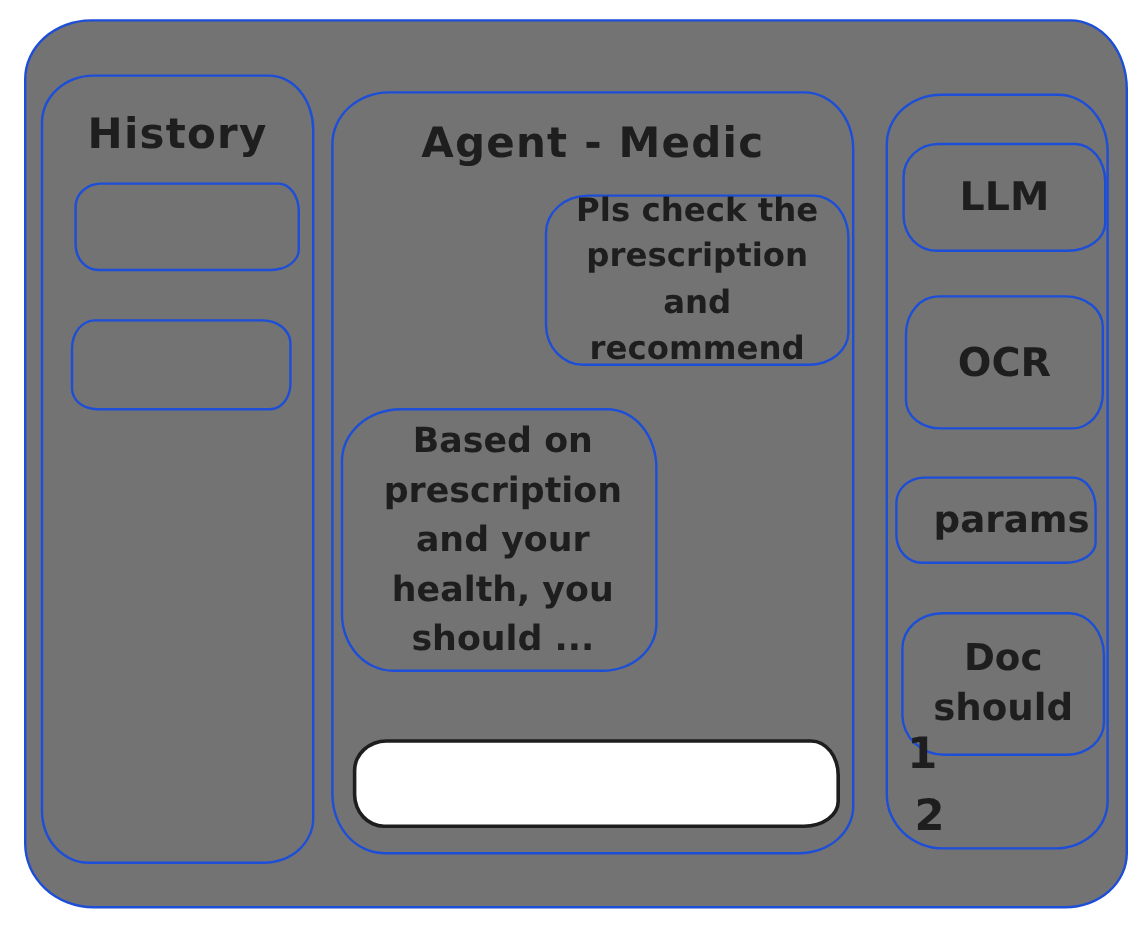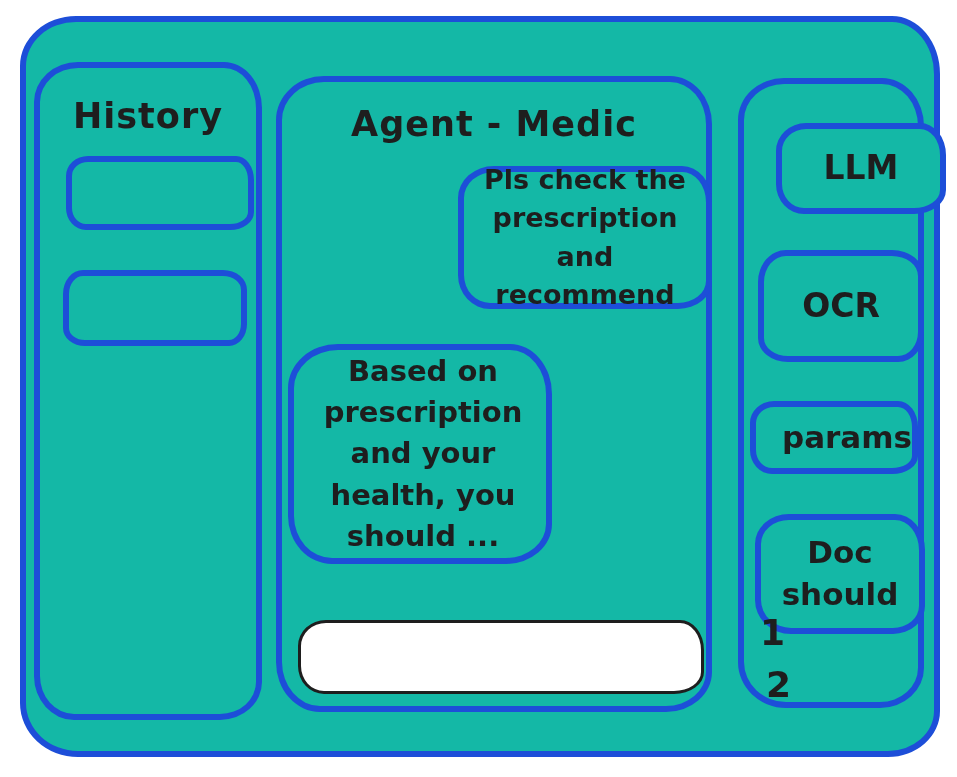--- a/index.html
+++ b/index.html
@@ -12,22 +12,22 @@
     width: 957px;
     height: 777px;
     background: #ffffff;
     font-family: "DejaVu Sans", sans-serif;
     color: #1e1e1e;
     overflow: hidden;
   }
   .sk {
     position: absolute;
     box-sizing: border-box;
-    border: 6px solid #1d4ed8;
-    background: #14b8a6;
+    border: 2px solid #1d4ed8;
+    background: #737373;
   }
   .label {
     position: absolute;
     box-sizing: border-box;
     font-weight: 600;
     color: #1e1e1e;
     white-space: nowrap;
   }
   .panel-title {
     width: 100%;
@@ -111,21 +111,21 @@
       <span class="wrap" style="white-space:normal;">Based on prescription and your health, you should ...</span>
     </div>
 
     <input class="chat-input" type="text" style="left: 16px; top: 538px; width: 406px; height: 74px; border-radius: 28px 24px 30px 26px / 26px 30px 22px 28px;" placeholder="">
   </div>
 
   <div class="sk" style="left:738px; top:78px; width:186px; height:630px;
               border-radius:46px 42px 44px 48px / 42px 48px 40px 46px;">
 
     <div class="sk tool-btn" style="left:12px; top:39px; width:170px; height:91px;
-                border-radius:30px 26px 32px 28px / 28px 32px 24px 30px;margin-left:20px;">
+                border-radius:30px 26px 32px 28px / 28px 32px 24px 30px;">
       <span>LLM</span>
     </div>
 
     <div class="sk tool-btn" style="left:14px; top:166px; width:166px; height:112px;
                 border-radius:28px 32px 26px 30px / 32px 26px 30px 24px;">
       <span>OCR</span>
     </div>
 
     <div class="sk tool-btn small" style="left:6px; top:317px; width:168px; height:73px;
                 border-radius:24px 20px 26px 22px / 22px 26px 18px 24px;padding-left:36px;">

